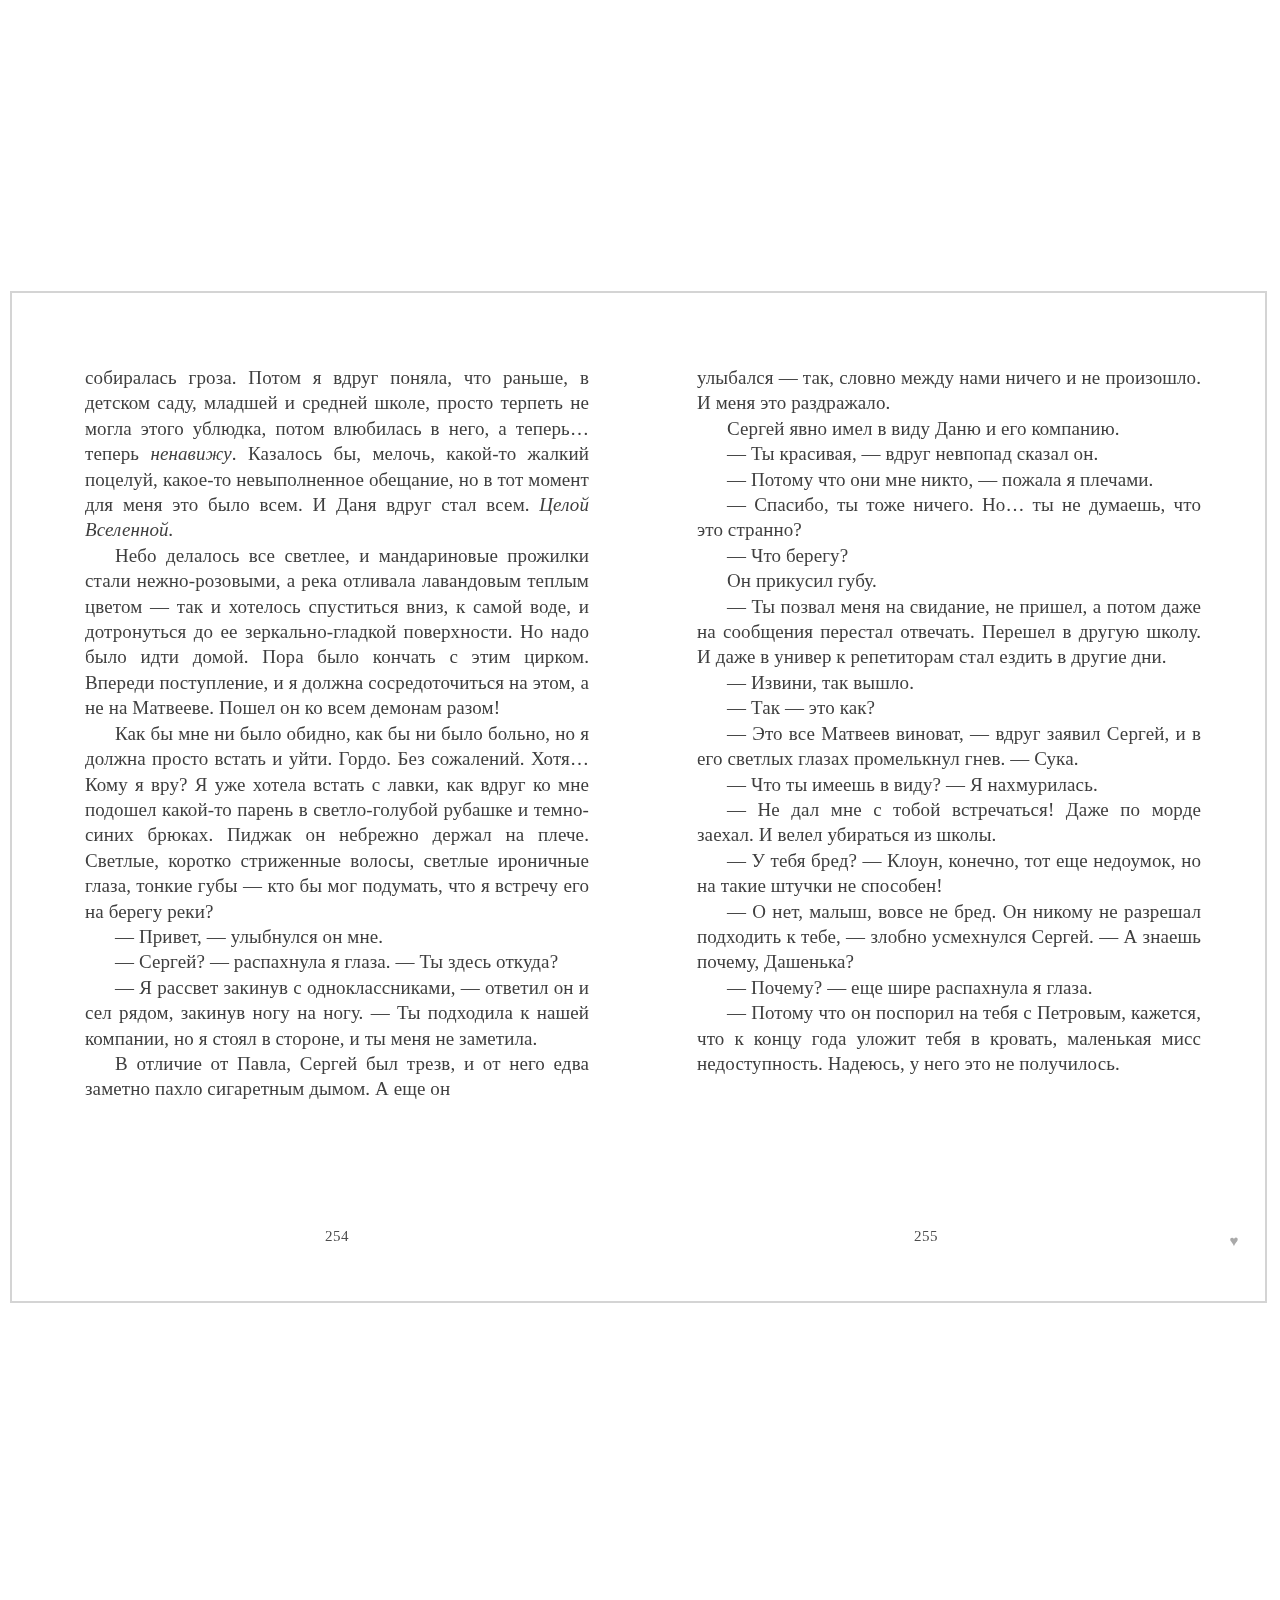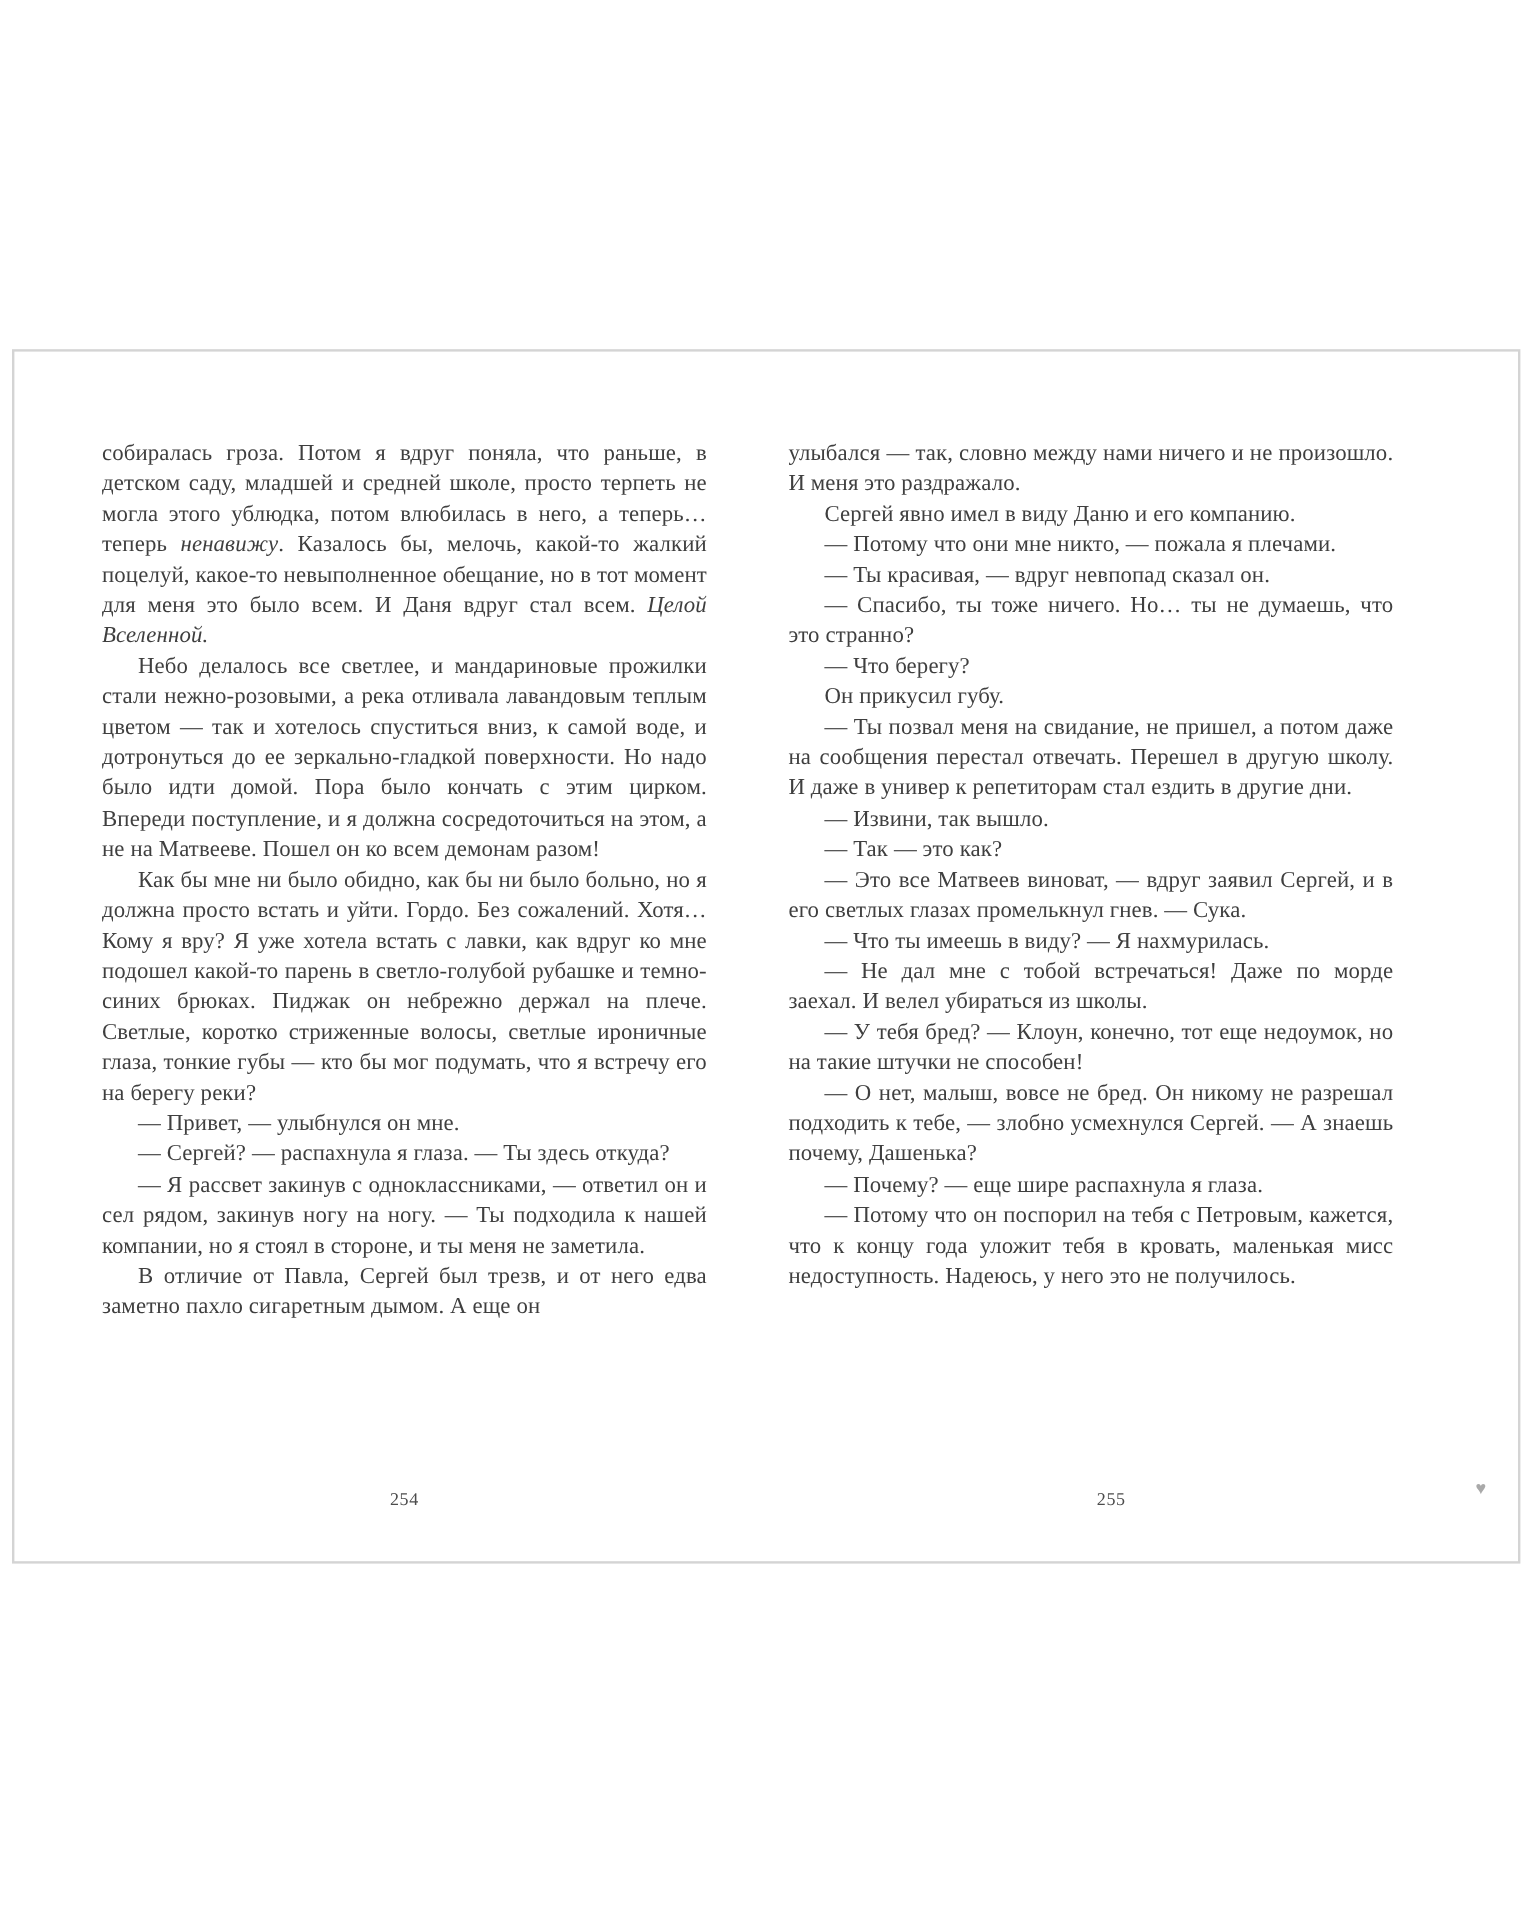--- a/index.html
+++ b/index.html
@@ -24,33 +24,32 @@
     top: 72px;
     width: 504px;
     font-size: 19px;
     line-height: 25.4px;
     color: #3f3f3f;
     text-align: justify;
     letter-spacing: 0.1px;
     hyphens: auto;
   }
   .col-left  { left: 73px;  }
-  .col-right { left: 645px; }
+  .col-right { left: 685px; }
   .para { margin: 0; text-indent: 0; }
   .para.indent { text-indent: 30px; }
   .italic { font-style: italic; }
   .page-number {
     position: absolute;
     top: 935px;
     width: 504px;
     text-align: center;
     font-size: 15px;
     color: #4c4c4c;
     letter-spacing: 0.5px;
-    margin-top: 14px;
   }
   .pn-left  { left: 73px;  }
   .pn-right { left: 662px; text-align: center; }
   .heart {
     position: absolute;
     left: 1210px;
     top: 936px;
     width: 24px;
     height: 24px;
     font-size: 15px;
@@ -72,22 +71,22 @@
       <p class="para indent"><span>Как бы мне ни было обидно, как бы ни было больно, но я должна просто встать и уйти. Гордо. Без сожалений. Хотя… Кому я вру? Я уже хотела встать с лавки, как вдруг ко мне подошел какой-то парень в светло-голубой рубашке и темно-синих брюках. Пиджак он небрежно держал на плече. Светлые, коротко стриженные волосы, светлые ироничные глаза, тонкие губы — кто бы мог подумать, что я встречу его на берегу реки?</span></p>
       <p class="para indent"><span>— Привет, — улыбнулся он мне.</span></p>
       <p class="para indent"><span>— Сергей? — распахнула я глаза. — Ты здесь откуда?</span></p>
       <p class="para indent"><span>— Я рассвет закинув с одноклассниками, — ответил он и сел рядом, закинув ногу на ногу. — Ты подходила к нашей компании, но я стоял в стороне, и ты меня не заметила.</span></p>
       <p class="para indent"><span>В отличие от Павла, Сергей был трезв, и от него едва заметно пахло сигаретным дымом. А еще он</span></p>
     </div>
 
   <div class="page-text col-right" id="right-col" style="color: rgb(63, 63, 63);">
       <p class="para"><span>улыбался — так, словно между нами ничего и не произошло. И меня это раздражало.</span></p>
       <p class="para indent"><span>Сергей явно имел в виду Даню и его компанию.</span></p>
+      <p class="para indent"><span>— Ты красивая, — вдруг невпопад сказал он.</span></p>
       <p class="para indent"><span>— Потому что они мне никто, — пожала я плечами.</span></p>
-      <p class="para indent"><span>— Ты красивая, — вдруг невпопад сказал он.</span></p>
       <p class="para indent"><span>— Спасибо, ты тоже ничего. Но… ты не думаешь, что это странно?</span></p>
       <p class="para indent"><span>— Что берегу?</span></p>
       <p class="para indent"><span>Он прикусил губу.</span></p>
       <p class="para indent"><span>— Ты позвал меня на свидание, не пришел, а потом даже на сообщения перестал отвечать. Перешел в другую школу. И даже в универ к репетиторам стал ездить в другие дни.</span></p>
       <p class="para indent"><span>— Извини, так вышло.</span></p>
       <p class="para indent"><span>— Так — это как?</span></p>
       <p class="para indent"><span>— Это все Матвеев виноват, — вдруг заявил Сергей, и в его светлых глазах промелькнул гнев. — Сука.</span></p>
       <p class="para indent"><span>— Что ты имеешь в виду? — Я нахмурилась.</span></p>
       <p class="para indent"><span>— Не дал мне с тобой встречаться! Даже по морде заехал. И велел убираться из школы.</span></p>
       <p class="para indent"><span>— У тебя бред? — Клоун, конечно, тот еще недоумок, но на такие штучки не способен!</span></p>

